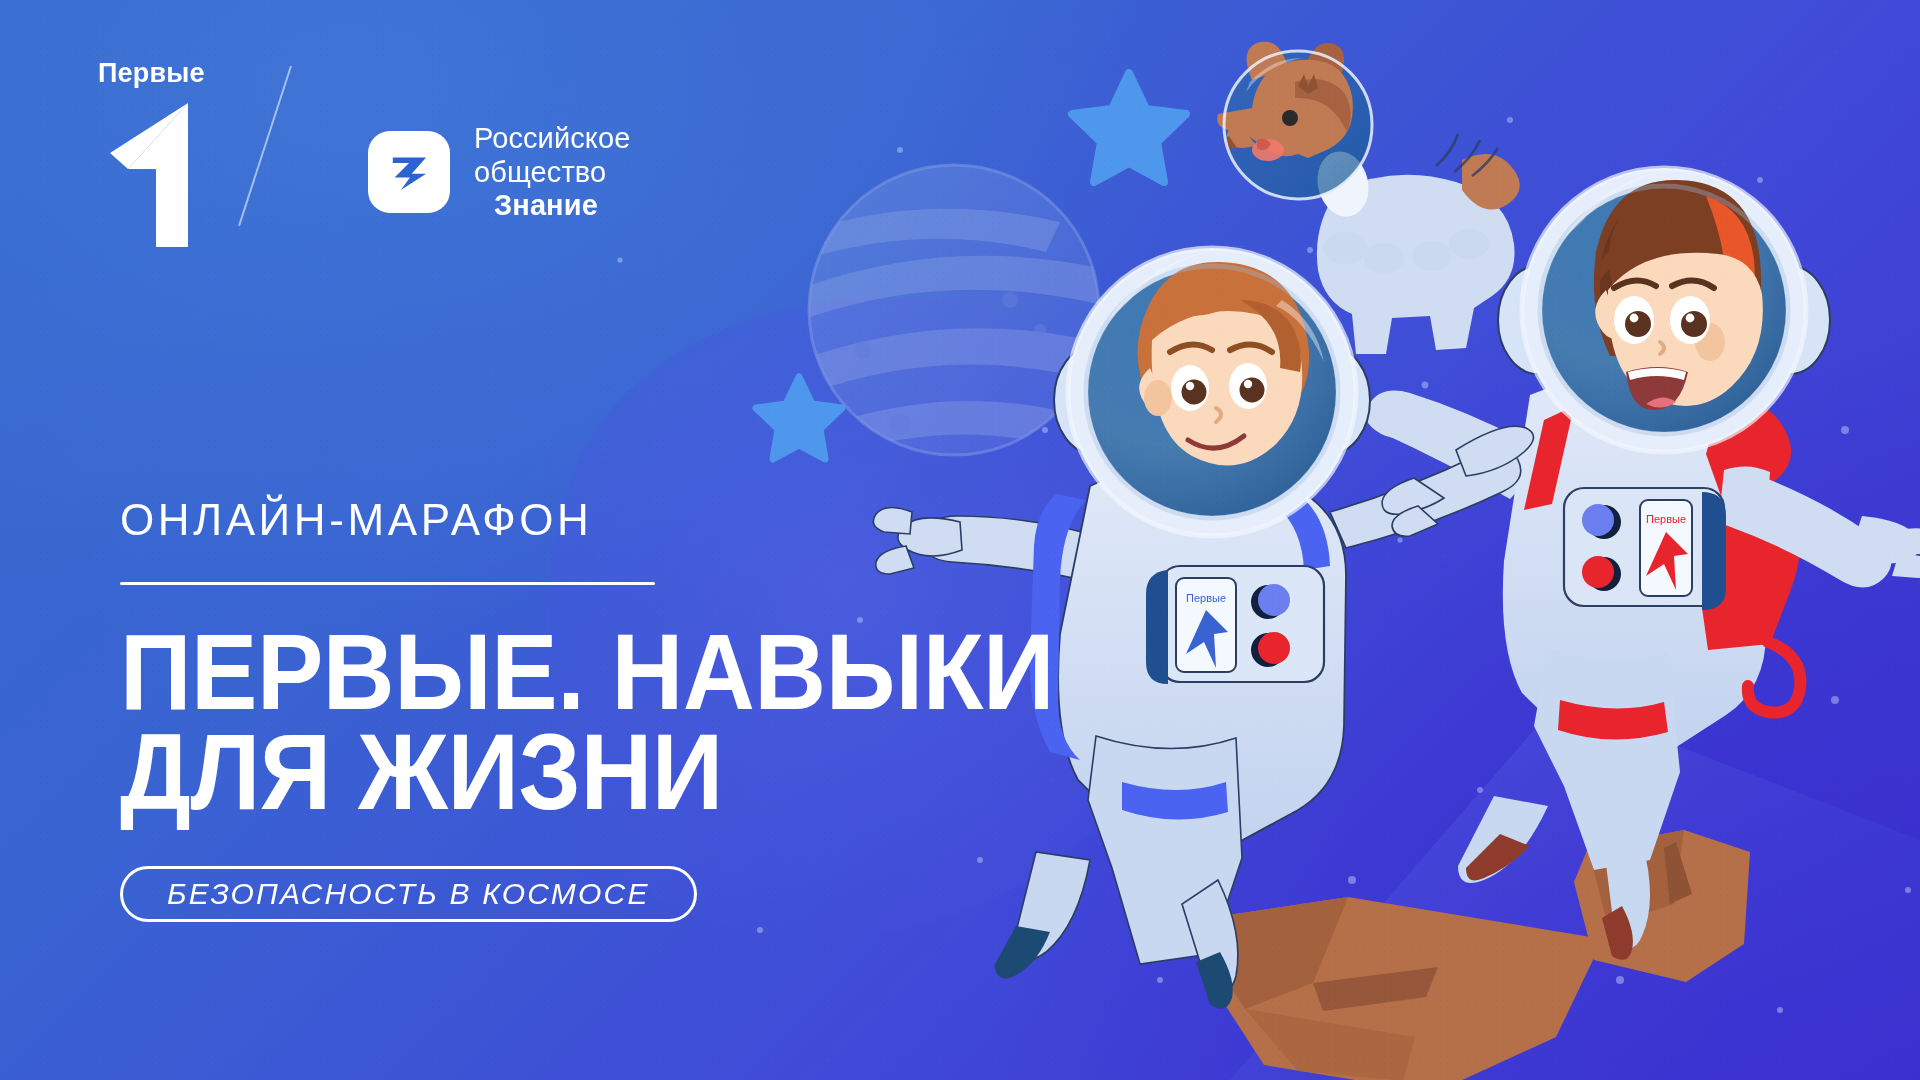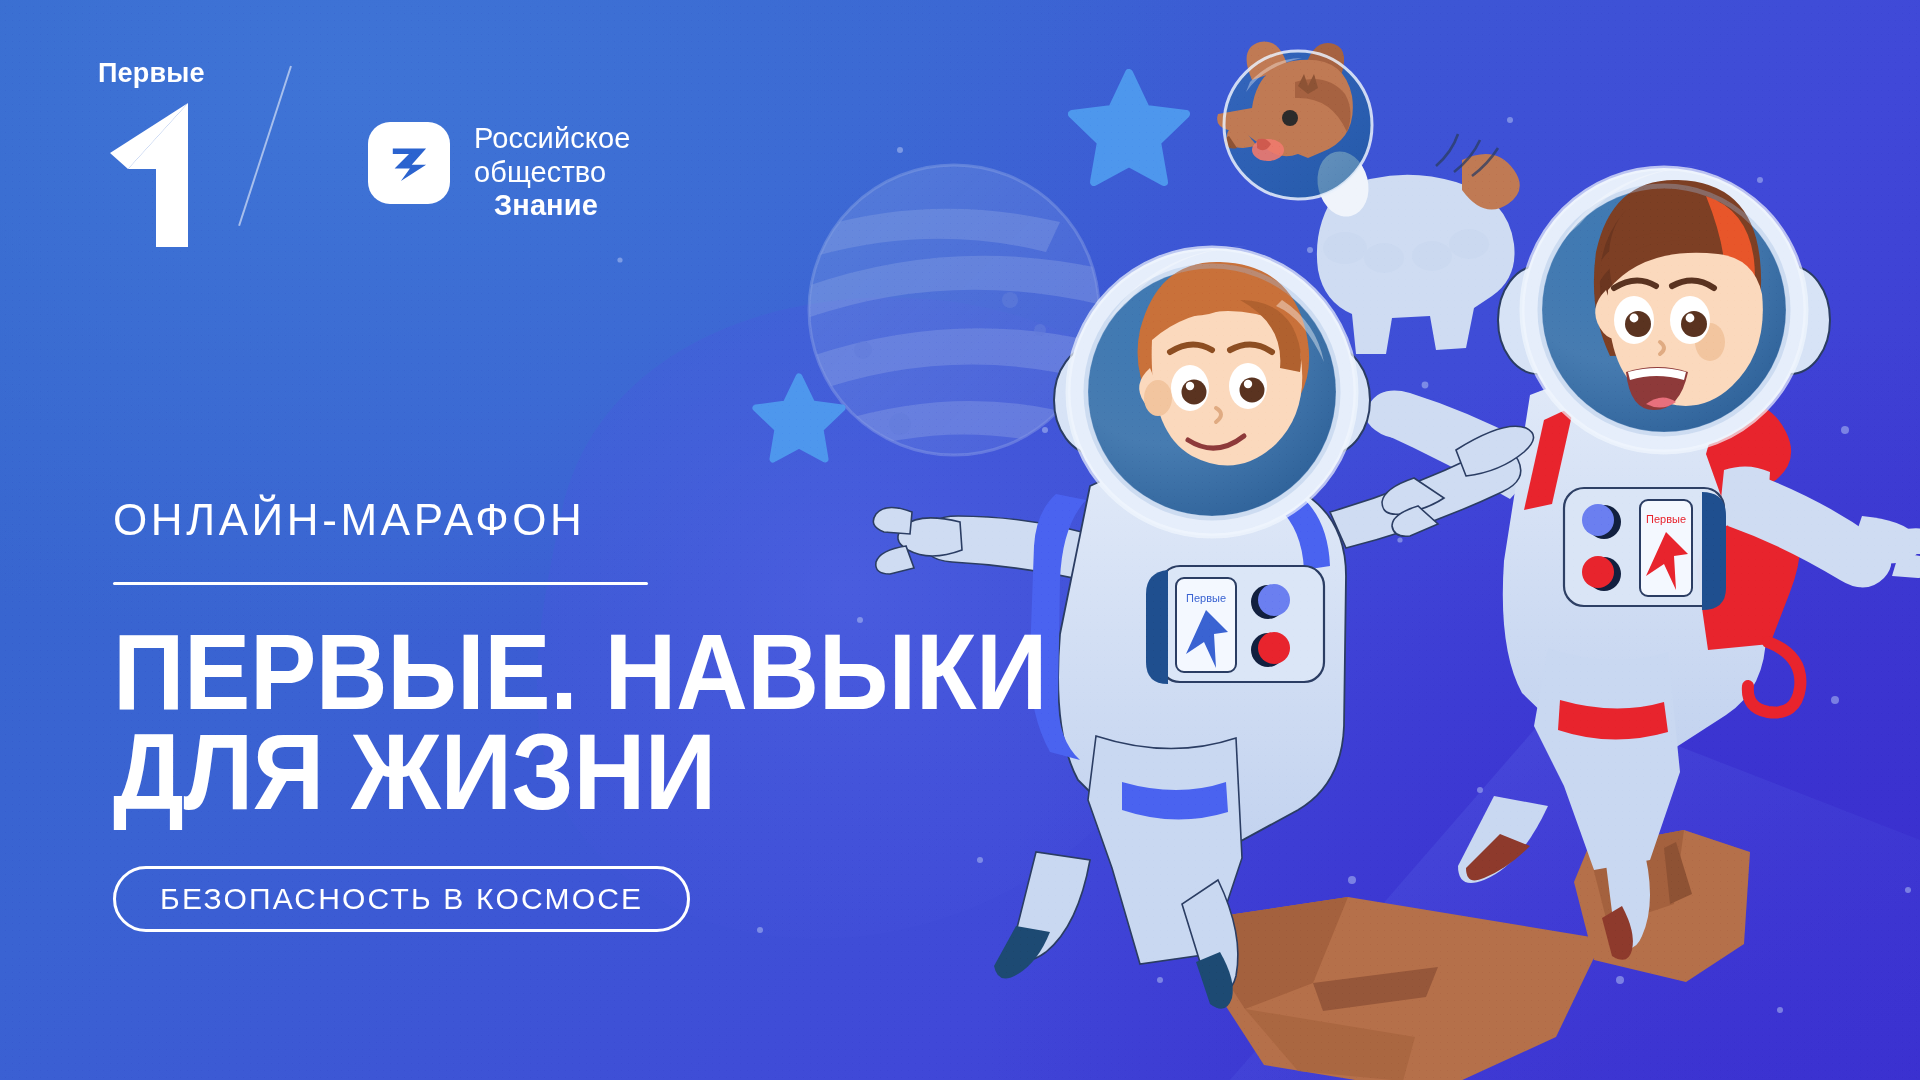--- a/index.html
+++ b/index.html
@@ -18,41 +18,41 @@
   
   #logo-block{position:absolute;left:92px;top:60px;display:flex;align-items:flex-start;}
   #pervye-logo{position:relative;width:132px;}
   #pervye-word{color:#fff;font-size:27px;font-weight:bold;letter-spacing:.2px;line-height:1;margin-left:6px;}
   #pervye-mark{margin-top:10px;width:120px;height:150px;}
   #logo-divider{width:120px;height:176px;position:relative;margin-left:14px;}
   #logo-divider:after{
     content:"";position:absolute;left:52px;top:6px;width:2px;height:168px;
     background:rgba(255,255,255,.55);transform:rotate(18deg);transform-origin:top center;
   }
-  #znanie-block{display:flex;align-items:flex-start;margin-left:10px;margin-top:62px;}
+  #znanie-block{display:flex;align-items:center;margin-left:10px;margin-top:62px;}
   #znanie-mark{width:82px;height:82px;border-radius:22px;background:#fff;display:flex;align-items:center;justify-content:center;flex:0 0 auto;}
   #znanie-text{margin-left:24px;color:#fff;font-size:29px;line-height:1.16;letter-spacing:.1px;}
   #znanie-text .l3{font-weight:bold;margin-left:20px;}
 
   
-  #copy{position:absolute;left:113px;top:498px;width:1000px;}
+  #copy{position:absolute;left:120px;top:498px;width:1000px;}
   #eyebrow{
     color:#fff;font-size:44px;font-weight:normal;letter-spacing:3.6px;line-height:1;
     white-space:nowrap;
   }
   #rule{margin-top:40px;width:535px;height:3px;background:#fff;border-radius:2px;}
   #headline{
     margin-top:38px;color:#fff;font-weight:bold;font-size:107px;line-height:.93;
     letter-spacing:-.5px;transform:scaleX(.93);transform-origin:left top;white-space:nowrap;
   }
   #headline .l2{display:block;}
   #badge{
     margin-top:44px;display:inline-flex;align-items:center;justify-content:center;
-    height:66px;padding:3px 44px;border:3px solid #fff;border-radius:40px;
-    color:#fff;font-size:30px;letter-spacing:2.2px;white-space:nowrap;
+    height:56px;padding:3px 44px;border:3px solid #fff;border-radius:40px;
+    color:#fff;font-size:30px;letter-spacing:2.2px;white-space:nowrap;font-style:italic;
   }
 
   
   .grain{
     position:absolute;inset:0;opacity:.16;mix-blend-mode:overlay;
     background-image:
       radial-gradient(rgba(255,255,255,.5) .6px, transparent .7px),
       radial-gradient(rgba(0,0,0,.35) .6px, transparent .7px);
     background-size:4px 4px, 7px 7px;background-position:0 0, 2px 3px;
   }

